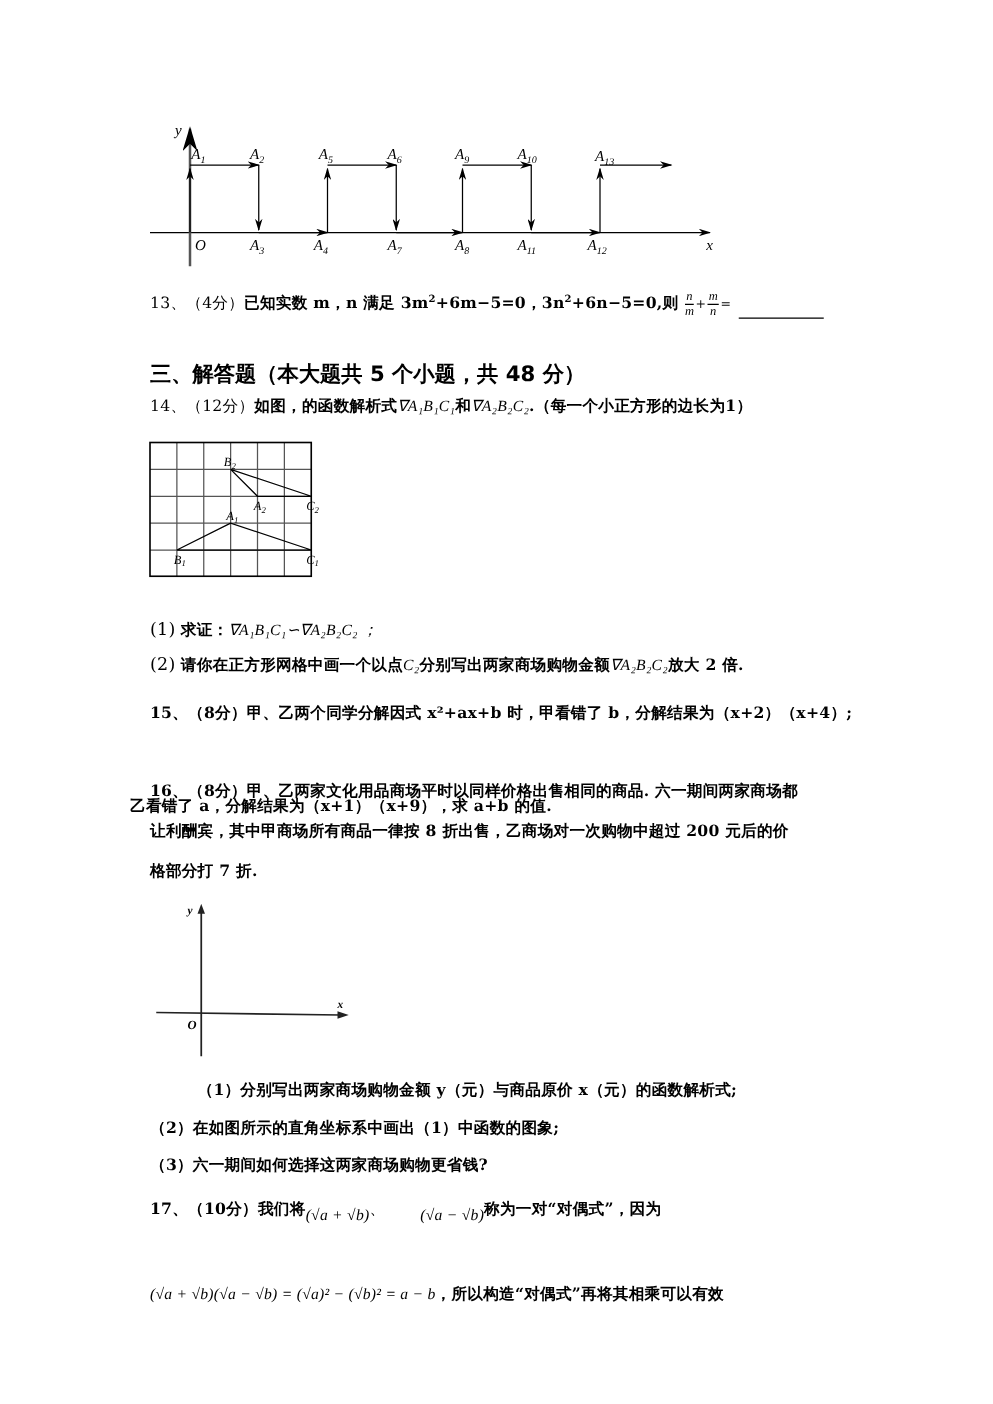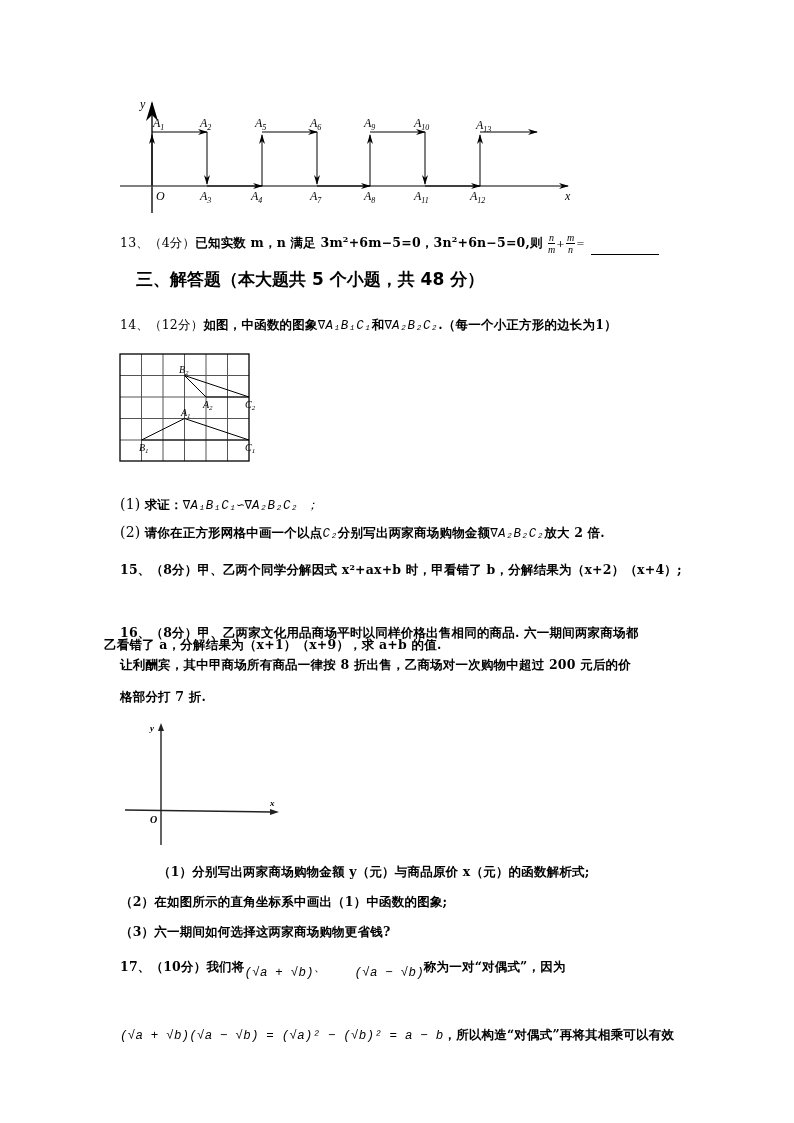--- a/index.html
+++ b/index.html
@@ -2,21 +2,21 @@
 <html><head>
 <meta charset="utf-8">
 <style>
   html, body { margin:0; padding:0; background:#ffffff; }
   body { width:794px; height:1123px; position:relative; overflow:hidden;
          font-family:"DejaVu Serif", "Liberation Serif", serif; color:#000; }
   .abs { position:absolute; white-space:nowrap; }
   .q { font-size:12.5px; letter-spacing:0.2px; }
   .bold { font-weight:bold; }
   .sec { font-size:17px; font-weight:bold; font-family:"DejaVu Sans", sans-serif; }
-  .it { font-style:italic; font-family:Liberation Mono, monospace; }
+  .it { font-style:italic; font-family:Liberation Serif, serif; }
   sub, sup { font-size:8px; }
   .blank { display:inline-block; width:68px; border-bottom:1px solid #000; height:12px; vertical-align:bottom; margin-left:2px; }
   .frac { display:inline-flex; flex-direction:column; align-items:center; vertical-align:middle; font-size:10px; font-family:"Liberation Serif", serif; font-style:italic; line-height:11px; margin:0 1px; }
   .frac .num { border-bottom:1px solid #000; padding:0 1px; }
   svg text { font-family:"Liberation Serif", serif; font-style:italic; }
 </style>
 </head>
 <body>
 
 <svg class="abs" style="left:110px;top:90px;" width="480" height="125" viewBox="110 90 480 125">
@@ -70,24 +70,24 @@
   <span class="frac">
       <span class="num">n</span>
       <span>m</span>
     </span><span style="font-size:10px">+</span><span class="frac">
       <span class="num">m</span>
       <span>n</span>
     </span><span style="font-size:10px">=</span>
   <span class="blank"></span>
 </div>
 
-<div class="abs sec" style="left:120px;top:268px;margin-left:16px;">三、解答题（本大题共 5 个小题，共 48 分）</div>
+<div class="abs sec" style="left:120px;top:288px;">三、解答题（本大题共 5 个小题，共 48 分）</div>
 
 <div class="abs q" style="left:120px;top:317px;">
-  <span>14、（12分）</span><span class="bold">如图，中函数的图象</span><span class="it">∇A₁B₁C₁</span><span class="bold">和</span><span class="it">∇A₂B₂C₂</span><span class="bold">.（每一个小正方形的边长为1）</span>
+  <span>14、（12分）</span><span class="bold">如图，的函数解析式</span><span class="it">∇A₁B₁C₁</span><span class="bold">和</span><span class="it">∇A₂B₂C₂</span><span class="bold">.（每一个小正方形的边长为1）</span>
 </div>
 
 <svg class="abs" style="left:115px;top:348px;" width="160" height="118" viewBox="115 348 160 118">
   <g stroke="#555" stroke-width="1">
     <line x1="141.5" y1="354" x2="141.5" y2="461"></line>
     <line x1="163" y1="354" x2="163" y2="461"></line>
     <line x1="184.5" y1="354" x2="184.5" y2="461"></line>
     <line x1="206" y1="354" x2="206" y2="461"></line>
     <line x1="227.5" y1="354" x2="227.5" y2="461"></line>
     <line x1="120" y1="375.5" x2="249" y2="375.5"></line>

